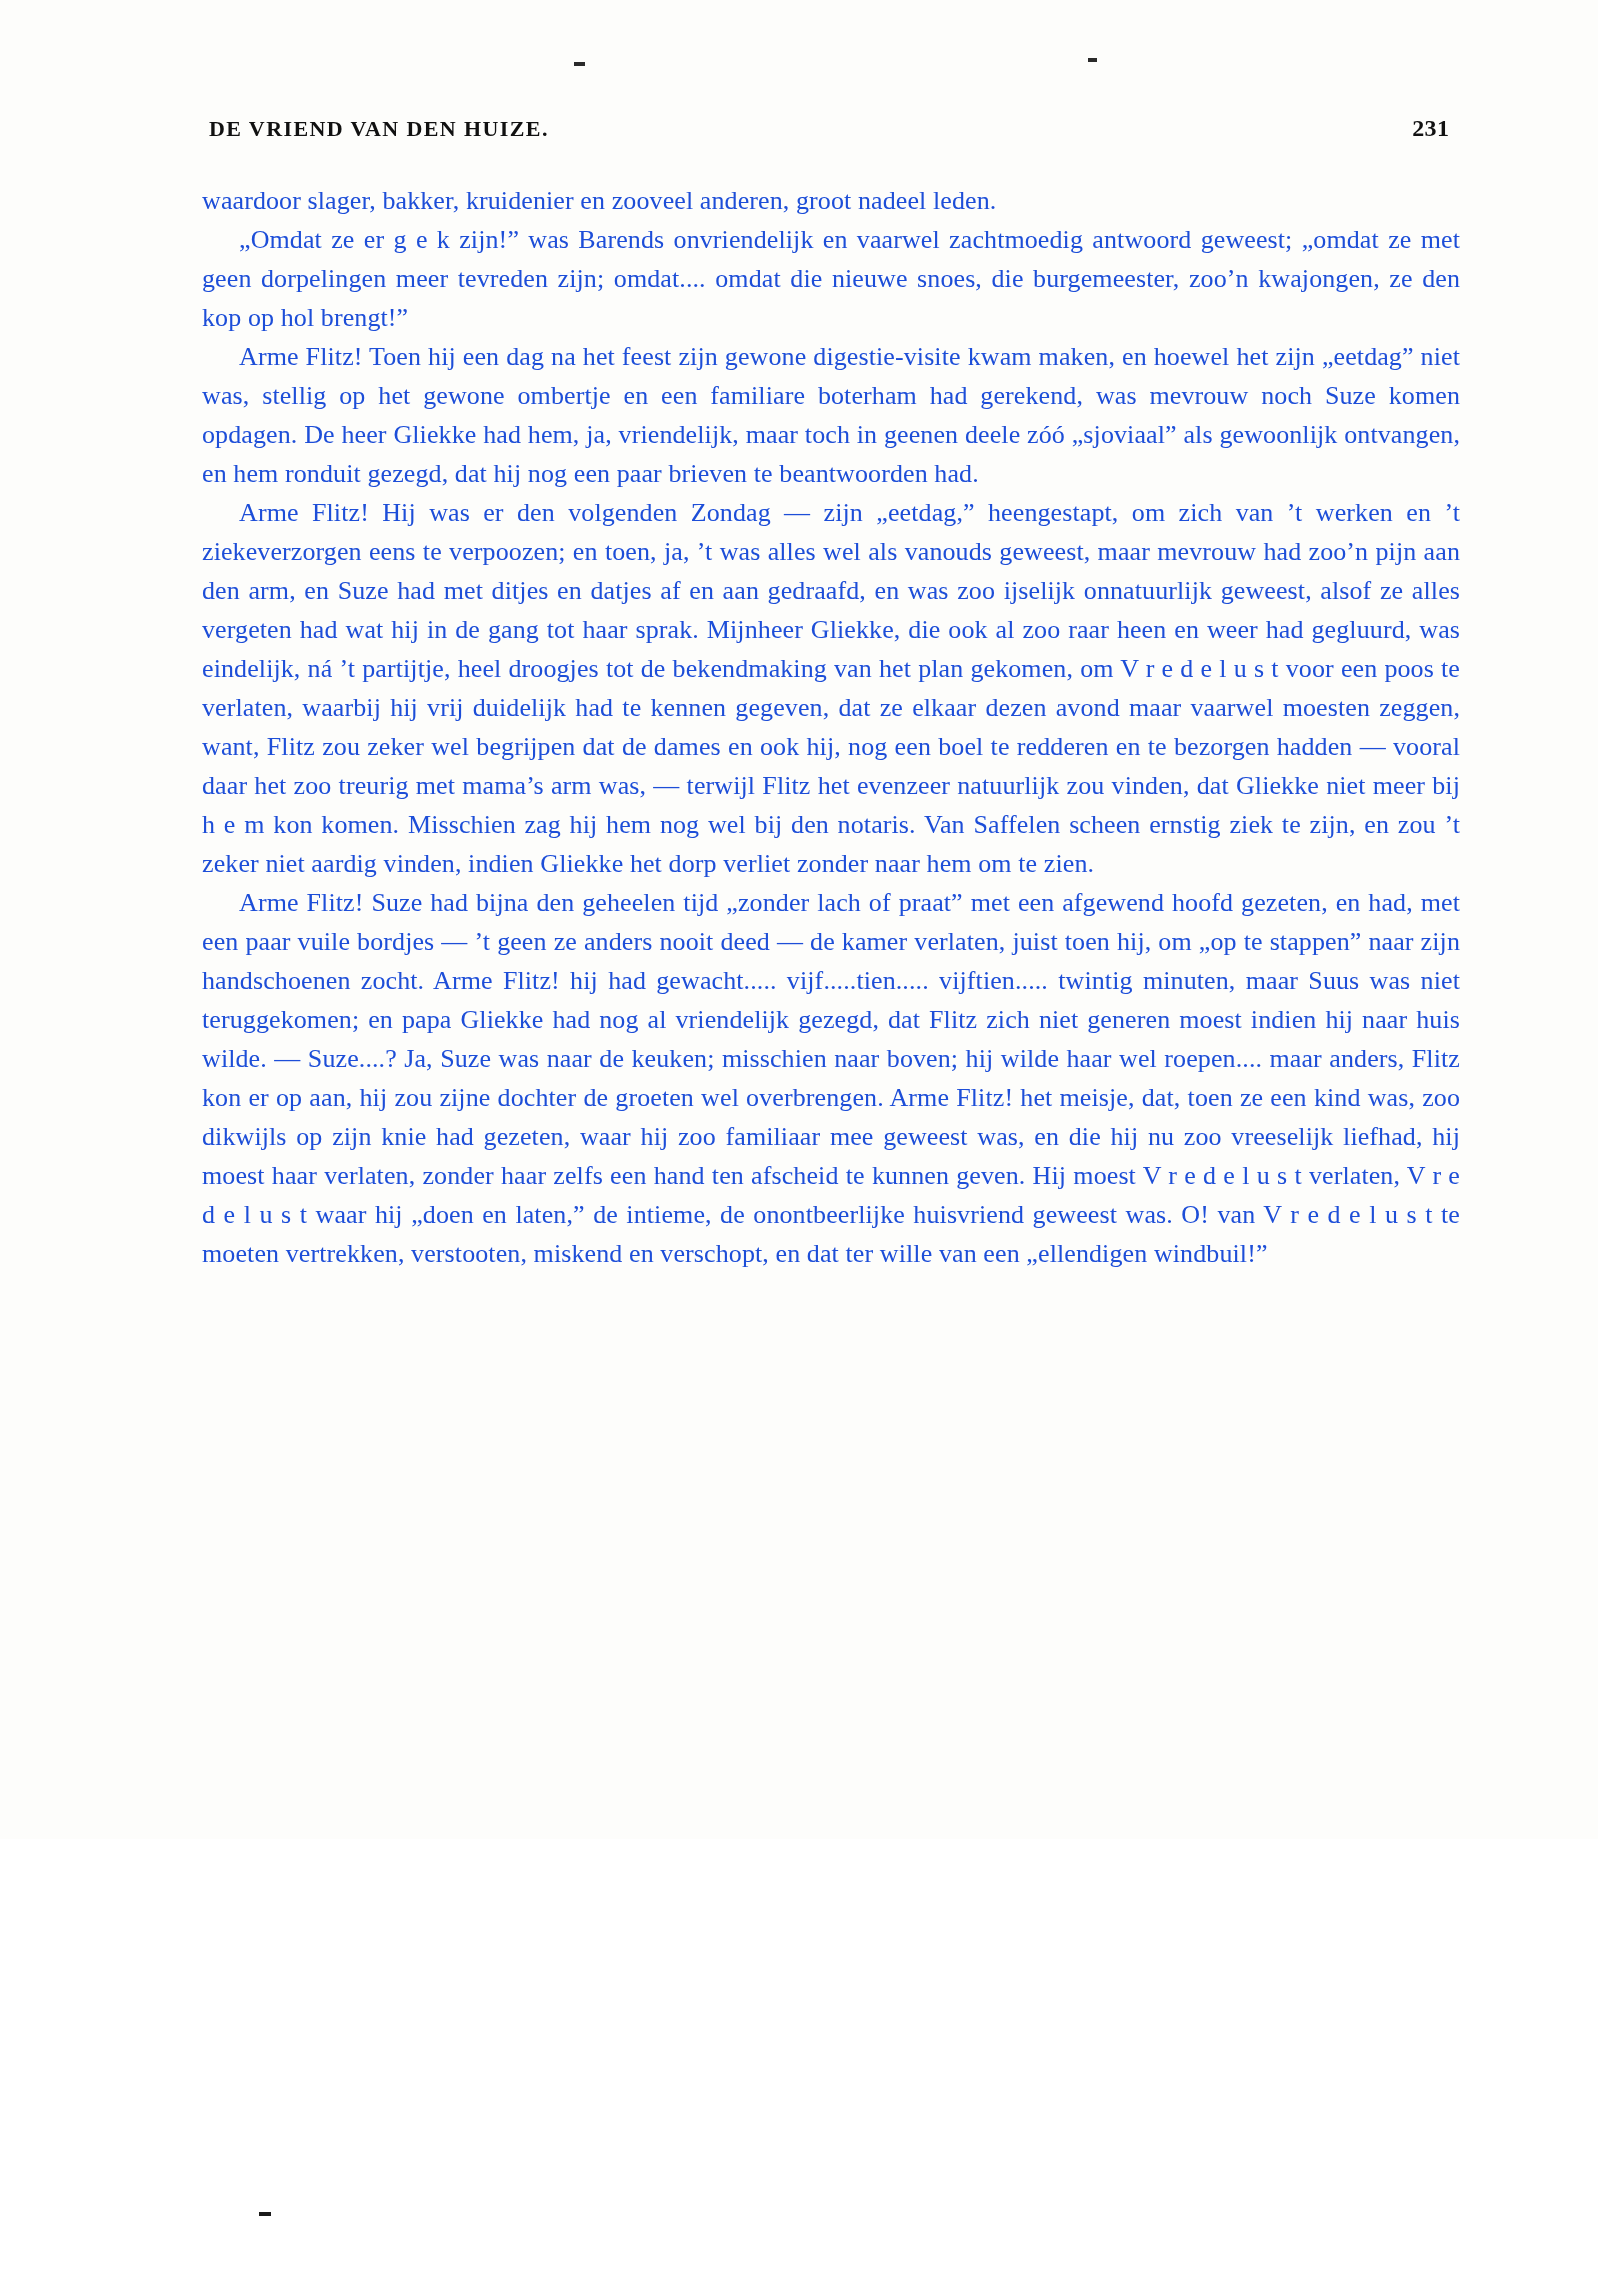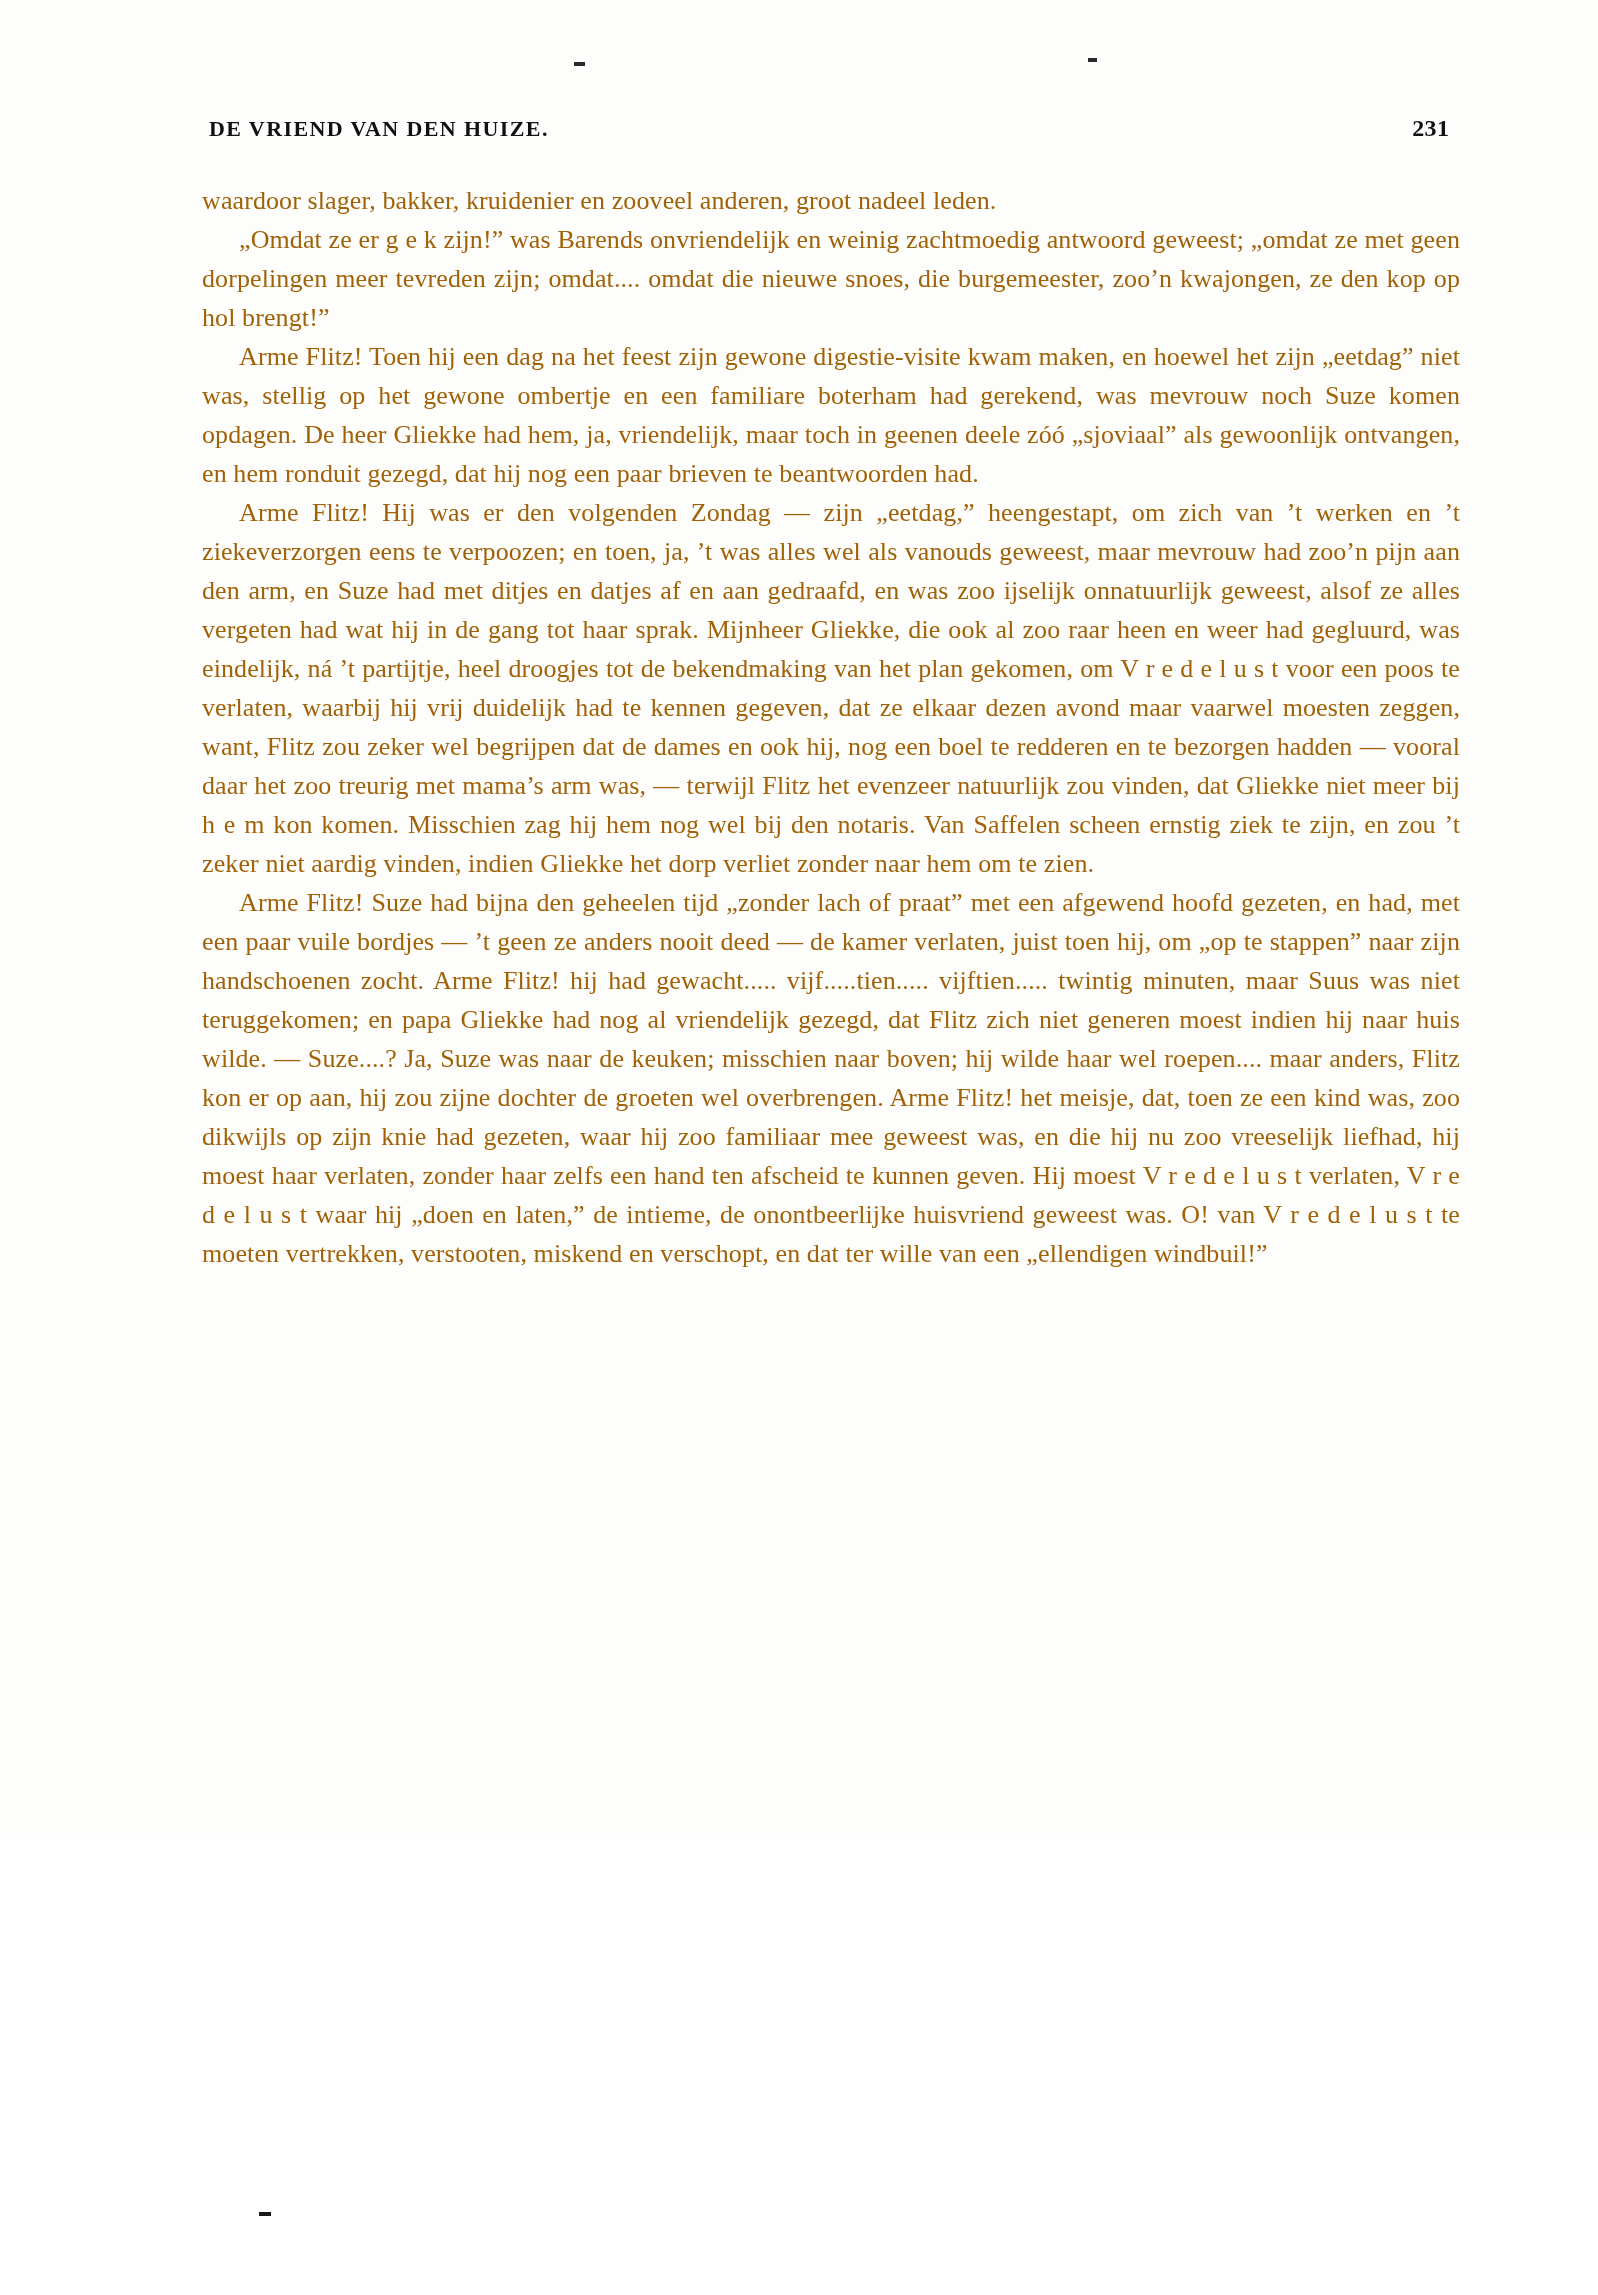--- a/index.html
+++ b/index.html
@@ -48,21 +48,21 @@
     font-size: 24px;
     font-weight: 700;
     color: #111;
     letter-spacing: 0.4px;
     padding-right: 10.6px;
   }
   .body-text {
     font-size: 26px;
     line-height: 39px;
     text-align: justify;
-    color: #a16207;
+    color: #1d4ed8;
     letter-spacing: 0.1px;
   }
   .body-text p {
     margin: 0;
     text-indent: 0;
   }
   .body-text p.indent {
     text-indent: 37px;
   }
   .footmark {
@@ -100,21 +100,21 @@
 
   <div class="content">
 
     <div class="header-row">
       <div class="running-head">DE VRIEND VAN DEN HUIZE.</div>
       <div class="page-number">231</div>
     </div>
 
     <div class="body-text">
       <p>waardoor slager, bakker, kruidenier en zooveel anderen, groot nadeel leden.</p>
-      <p class="indent">„Omdat ze er g e k zijn!” was Barends onvriendelijk en weinig zachtmoedig antwoord geweest; „omdat ze met geen dorpelingen meer tevreden zijn; omdat.... omdat die nieuwe snoes, die burgemeester, zoo’n kwajongen, ze den kop op hol brengt!”</p>
+      <p class="indent">„Omdat ze er g e k zijn!” was Barends onvriendelijk en vaarwel zachtmoedig antwoord geweest; „omdat ze met geen dorpelingen meer tevreden zijn; omdat.... omdat die nieuwe snoes, die burgemeester, zoo’n kwajongen, ze den kop op hol brengt!”</p>
       <p class="indent">Arme Flitz! Toen hij een dag na het feest zijn gewone digestie-visite kwam maken, en hoewel het zijn „eetdag” niet was, stellig op het gewone ombertje en een familiare boterham had gerekend, was mevrouw noch Suze komen opdagen. De heer Gliekke had hem, ja, vriendelijk, maar toch in geenen deele zóó „sjoviaal” als gewoonlijk ontvangen, en hem ronduit gezegd, dat hij nog een paar brieven te beantwoorden had.</p>
       <p class="indent">Arme Flitz! Hij was er den volgenden Zondag — zijn „eetdag,” heengestapt, om zich van ’t werken en ’t ziekeverzorgen eens te verpoozen; en toen, ja, ’t was alles wel als vanouds geweest, maar mevrouw had zoo’n pijn aan den arm, en Suze had met ditjes en datjes af en aan gedraafd, en was zoo ijselijk onnatuurlijk geweest, alsof ze alles vergeten had wat hij in de gang tot haar sprak. Mijnheer Gliekke, die ook al zoo raar heen en weer had gegluurd, was eindelijk, ná ’t partijtje, heel droogjes tot de bekendmaking van het plan gekomen, om V r e d e l u s t voor een poos te verlaten, waarbij hij vrij duidelijk had te kennen gegeven, dat ze elkaar dezen avond maar vaarwel moesten zeggen, want, Flitz zou zeker wel begrijpen dat de dames en ook hij, nog een boel te redderen en te bezorgen hadden — vooral daar het zoo treurig met mama’s arm was, — terwijl Flitz het evenzeer natuurlijk zou vinden, dat Gliekke niet meer bij h e m kon komen. Misschien zag hij hem nog wel bij den notaris. Van Saffelen scheen ernstig ziek te zijn, en zou ’t zeker niet aardig vinden, indien Gliekke het dorp verliet zonder naar hem om te zien.</p>
       <p class="indent">Arme Flitz! Suze had bijna den geheelen tijd „zonder lach of praat” met een afgewend hoofd gezeten, en had, met een paar vuile bordjes — ’t geen ze anders nooit deed — de kamer verlaten, juist toen hij, om „op te stappen” naar zijn handschoenen zocht. Arme Flitz! hij had gewacht..... vijf.....tien..... vijftien..... twintig minuten, maar Suus was niet teruggekomen; en papa Gliekke had nog al vriendelijk gezegd, dat Flitz zich niet generen moest indien hij naar huis wilde. — Suze....? Ja, Suze was naar de keuken; misschien naar boven; hij wilde haar wel roepen.... maar anders, Flitz kon er op aan, hij zou zijne dochter de groeten wel overbrengen. Arme Flitz! het meisje, dat, toen ze een kind was, zoo dikwijls op zijn knie had gezeten, waar hij zoo familiaar mee geweest was, en die hij nu zoo vreeselijk liefhad, hij moest haar verlaten, zonder haar zelfs een hand ten afscheid te kunnen geven. Hij moest V r e d e l u s t verlaten, V r e d e l u s t waar hij „doen en laten,” de intieme, de onontbeerlijke huisvriend geweest was. O! van V r e d e l u s t te moeten vertrekken, verstooten, miskend en verschopt, en dat ter wille van een „ellendigen windbuil!”</p>
     </div>
 
   </div>
 
   <div class="footmark"></div>
 </div>
 

